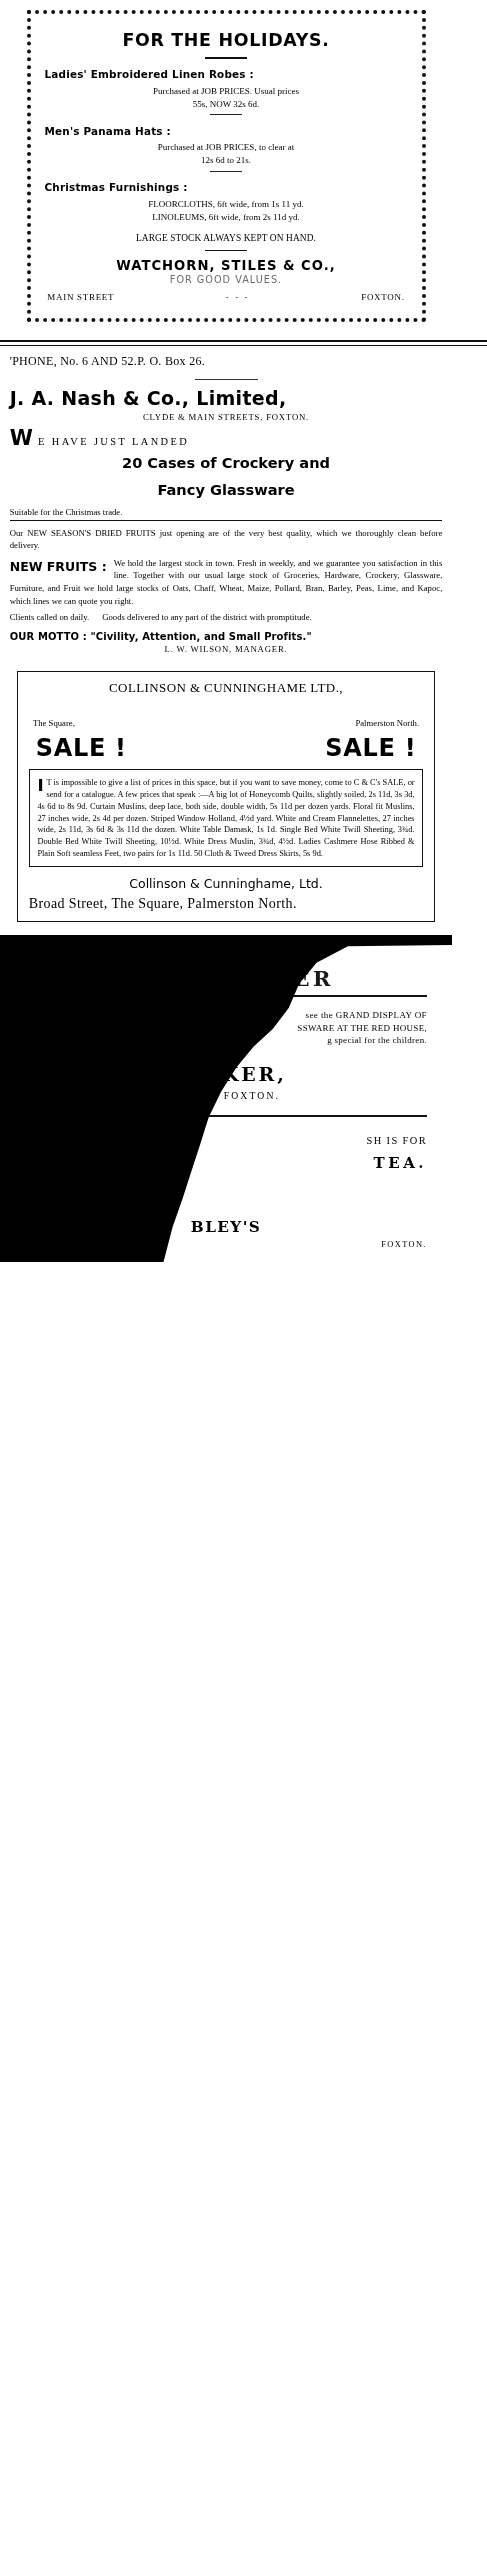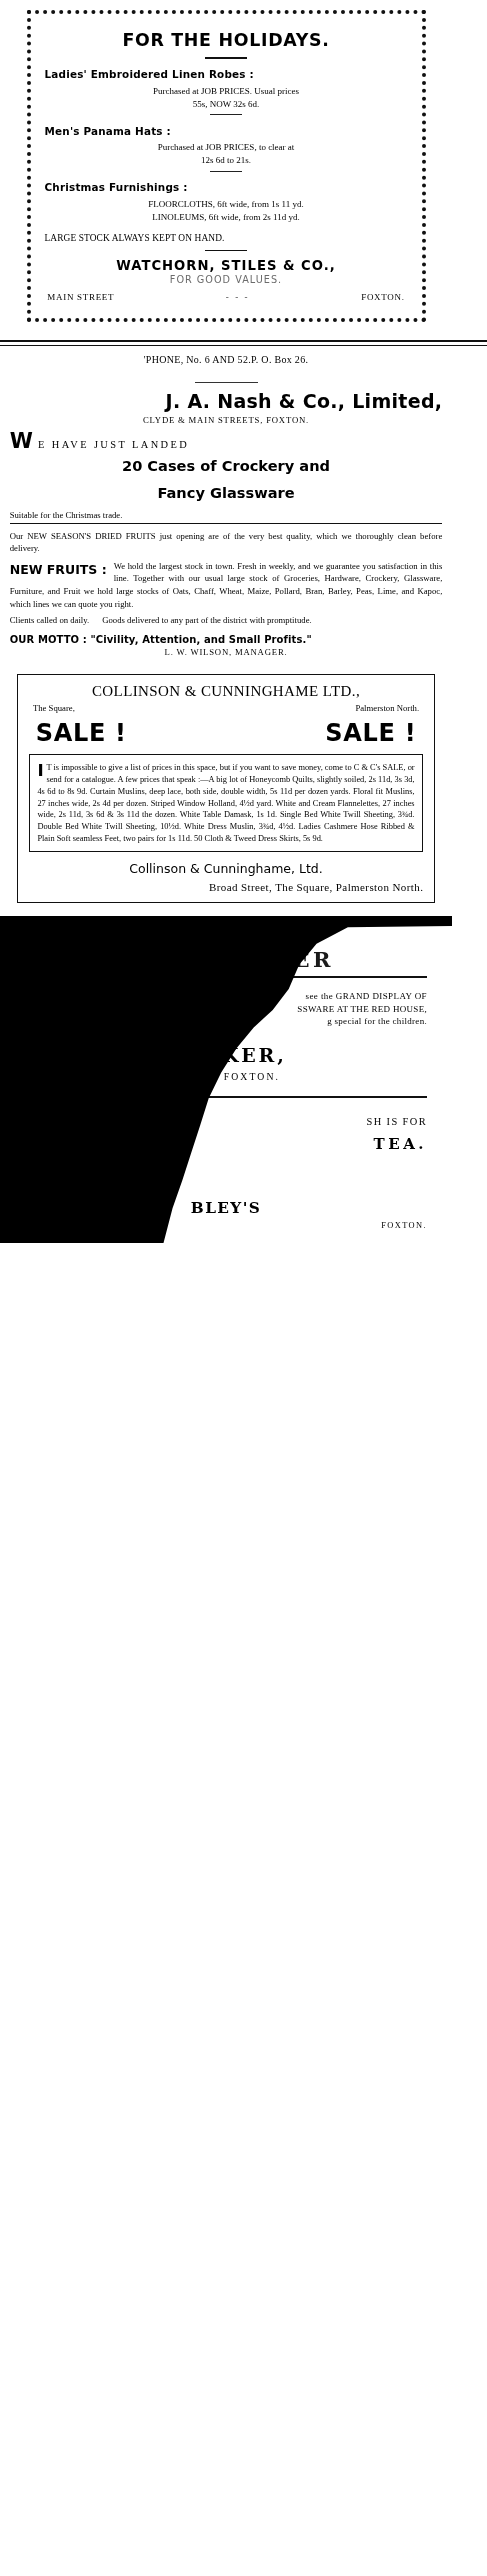--- a/index.html
+++ b/index.html
@@ -58,20 +58,21 @@
   }
   .ad-holidays p {
     margin: 2.8px 0;
     font-size: 9px;
     text-align: center;
     font-family: Liberation Serif, serif;
   }
   .ad-holidays .emph {
     font-size: 9.4px;
     letter-spacing: 0.1px;
+    text-align: center;
     margin: 11px 0 4.2px 0;
   }
   .ad-holidays .firm {
     font-family: "DejaVu Sans", sans-serif;
     font-weight: bold;
     font-size: 13.2px;
     letter-spacing: 1px;
     text-align: center;
     margin: 5.6px 0 1.4px 0;
   }
@@ -109,36 +110,36 @@
     background: #111;
     margin: 2.1px 0 7px 0;
   }
 
   
   .ad-nash {
     padding: 1.4px 9.7px 4.2px 9.7px;
   }
   .ad-nash .topline {
     display: flex;
-    justify-content: center;
-    font-size: 10px;
+    justify-content: flex-start;
+    font-size: 12px;
     letter-spacing: 0.3px;
-    margin-bottom: 17px;
+    margin-bottom: 10px;
   }
   .ad-nash .short-rule {
     width: 63px;
     height: 0.7px;
     background: #333;
     margin: 5.6px auto 7px auto;
   }
   .ad-nash .firm {
     font-family: "DejaVu Sans", sans-serif;
     font-weight: bold;
     font-size: 19px;
-    text-align: right;
+    text-align: left;
     letter-spacing: 0.3px;
     margin: 1.4px 0 2.8px 0;
   }
   .ad-nash .firm-addr {
     text-align: center;
     font-size: 8.7px;
     letter-spacing: 0.8px;
     margin-bottom: 7px;
   }
   .ad-nash .landed {
@@ -207,23 +208,23 @@
   }
 
   
   .ad-collinson {
     margin: 9.7px 16.7px 0 16.7px;
     border: 1.4px solid #111;
     padding: 8.4px 11px 9.7px 11px;
   }
   .ad-collinson .firm-top {
     text-align: center;
-    font-size: 15px;
+    font-size: 13px;
     letter-spacing: 0.4px;
-    margin-bottom: 3px;
+    margin-bottom: 22px;
   }
   .ad-collinson .addr-row {
     display: flex;
     justify-content: space-between;
     font-size: 8.7px;
     margin-bottom: 5.6px;
     padding: 0 4.2px;
   }
   .ad-collinson .sale {
     display: flex;
@@ -251,22 +252,22 @@
     margin: 1.4px 2.8px 0 0;
   }
   .ad-collinson .firm-bot {
     font-family: "DejaVu Sans", sans-serif;
     font-weight: normal;
     font-size: 12.5px;
     text-align: center;
     margin: 9px 0 4.2px 0;
   }
   .ad-collinson .street {
-    text-align: right;
-    font-size: 11px;
+    text-align: left;
+    font-size: 14px;
     letter-spacing: 0.4px;
   }
 
   
   .ad-walker {
     position: relative;
     margin: 12.5px 0 0 0;
     height: 327px;
     overflow: hidden;
     background: #fff;

